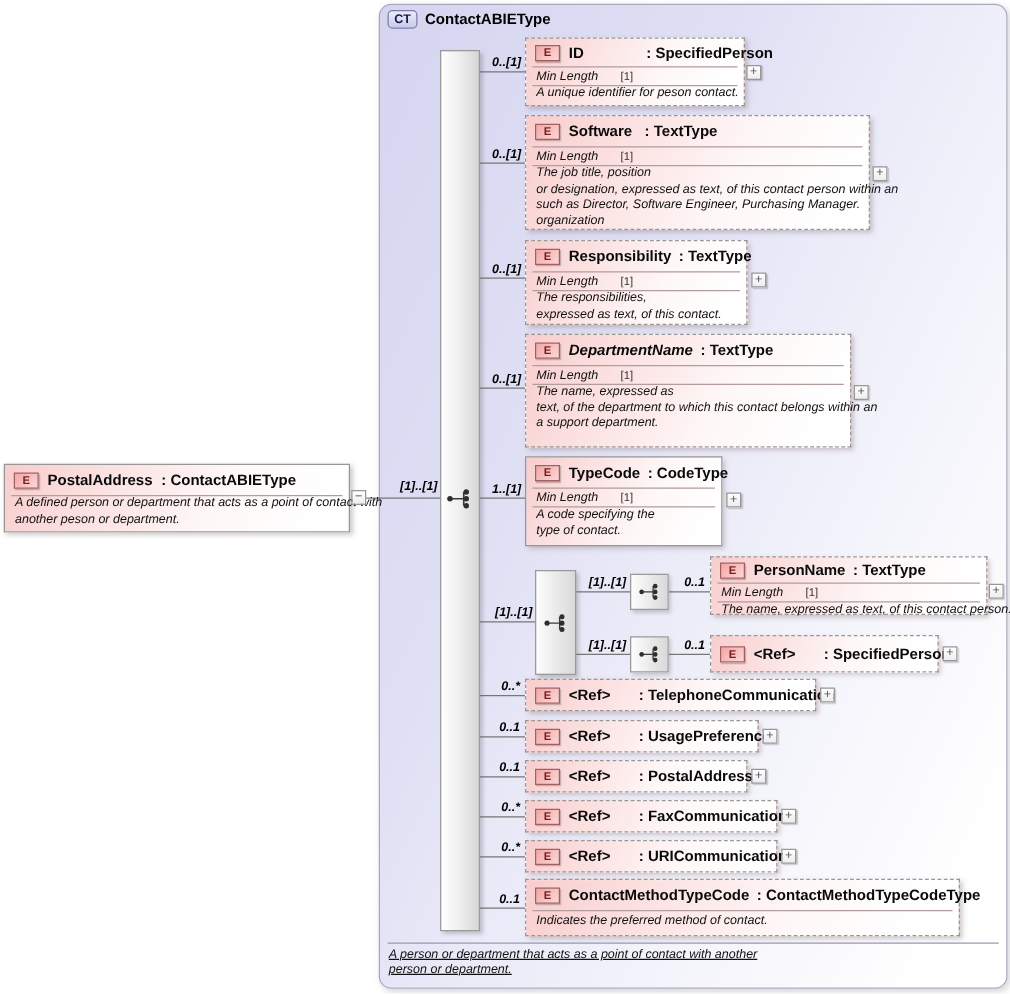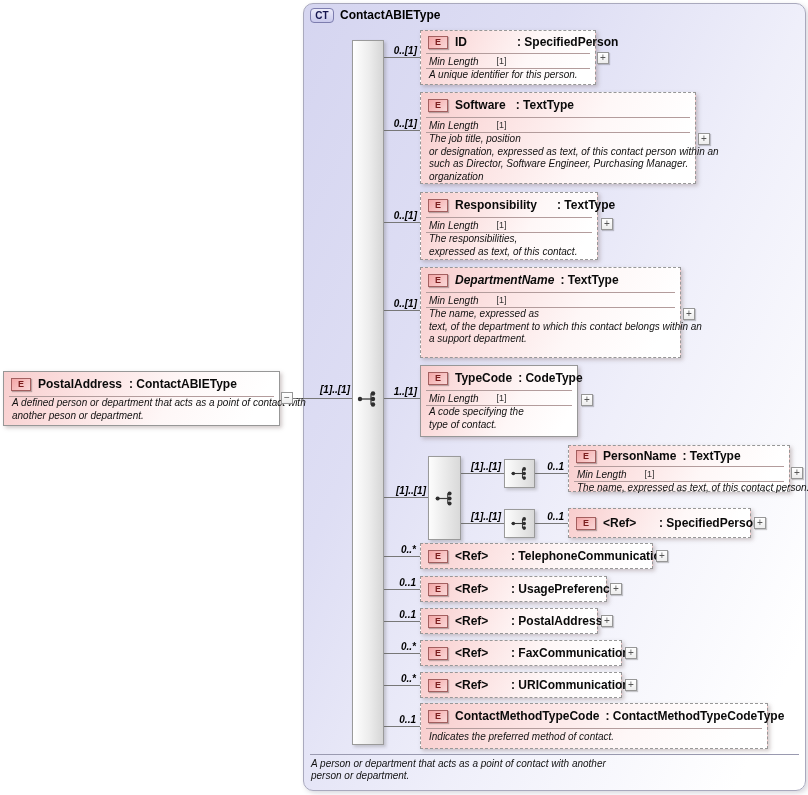--- a/index.html
+++ b/index.html
@@ -10,21 +10,21 @@
            border:1px solid #a9a9bd; border-radius:10px;
            background:linear-gradient(115deg,#d5d5f0 0%,#dedef4 30%,#efeffa 58%,#ffffff 92%);
            box-shadow:2px 2px 5px rgba(90,90,120,.25); }
   .badge-ct { position:absolute; left:310px; top:8px; width:24px; height:15px;
               border:1px solid #7d7dae; border-radius:4px; text-align:center;
               background:linear-gradient(#ecebfa,#c9c9ec); color:#16164f;
               font-size:10px; font-weight:bold; line-height:14px; }
   .panel-title { position:absolute; left:340px; top:8px; font-size:12px; font-weight:bold; color:#000; }
 
   .footer-sep { position:absolute; left:310px; top:754px; width:489px; border-top:1px solid #9a9ab0; }
-  .footer-doc { position:absolute; left:311px; font-size:10px; font-style:italic; color:#111; line-height:12px; }
+  .footer-doc { position:absolute; left:311px; font-size:10px; font-style:italic; color:#111; line-height:12px;text-decoration:underline; }
 
   .bar { position:absolute; left:352px; top:40px; width:32px; height:705px;
          border:1px solid #9a9a9a; background:linear-gradient(to right,#ffffff,#ececec 55%,#d6d6d6);
          box-shadow:2px 2px 3px rgba(100,100,100,.3); }
   .groupbox { position:absolute; border:1px solid #9a9a9a;
               background:linear-gradient(to right,#fdfdfd,#e9e9e9 55%,#d9d9d9);
               box-shadow:2px 2px 3px rgba(100,100,100,.3);
               display:flex; align-items:center; justify-content:center; }
 
   .hline { position:absolute; height:1px; background:#777; }
@@ -164,21 +164,21 @@
       <span class="badge-e">E</span>
       <span class="nw" style="min-width:62px;">ID</span>
       <span class="nw">: SpecifiedPerson</span>
     </div>
     <div class="sep"></div>
     <div class="facet-row">
       <span class="facet-name">Min Length</span>
       <span class="facet-val">[1]</span>
     </div>
     <div class="sep"></div>
-    <div class="doc">A unique identifier for this person.</div>
+    <div class="doc">A unique identifier for peson contact.</div>
   </div>
   <div class="plus" style="left:597px; top:52px;">+</div>
 
   <div class="elem dashed" style="left:420px; top:92px; width:276px; height:92px;">
     <div class="elem-title" style="height:24px;">
       <span class="badge-e">E</span>
       <span class="nw" style="margin-right:10px;">Software</span>
       <span class="nw">: TextType</span>
     </div>
     <div class="sep"></div>
@@ -190,21 +190,21 @@
     <div class="doc">The job title, position</div>
     <div class="doc">or designation, expressed as text, of this contact person within an</div>
     <div class="doc">such as Director, Software Engineer, Purchasing Manager.</div>
     <div class="doc">organization</div>
   </div>
   <div class="plus" style="left:698px; top:133px;">+</div>
 
   <div class="elem dashed" style="left:420px; top:192px; width:178px; height:68px;">
     <div class="elem-title" style="height:24px;">
       <span class="badge-e">E</span>
-      <span class="nw" style="margin-right:20px;">Responsibility</span>
+      <span class="nw" style="margin-right:6px;">Responsibility</span>
       <span class="nw">: TextType</span>
     </div>
     <div class="sep"></div>
     <div class="facet-row">
       <span class="facet-name">Min Length</span>
       <span class="facet-val">[1]</span>
     </div>
     <div class="sep"></div>
     <div class="doc">The responsibilities,</div>
     <div class="doc">expressed as text, of this contact.</div>

